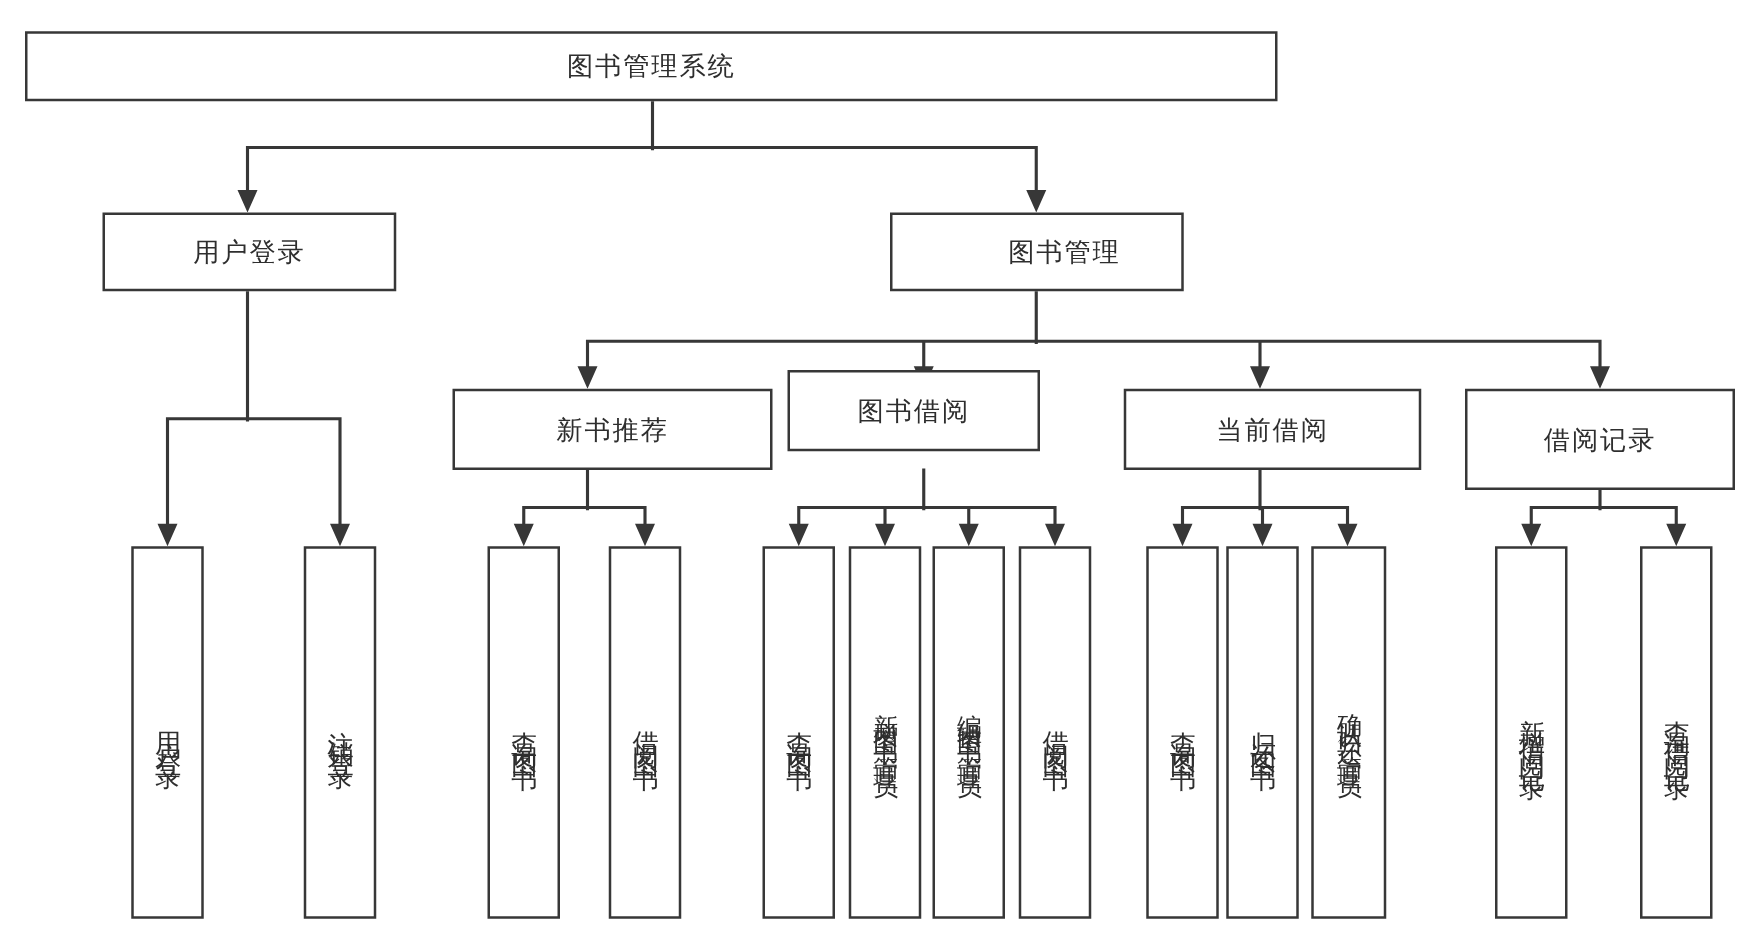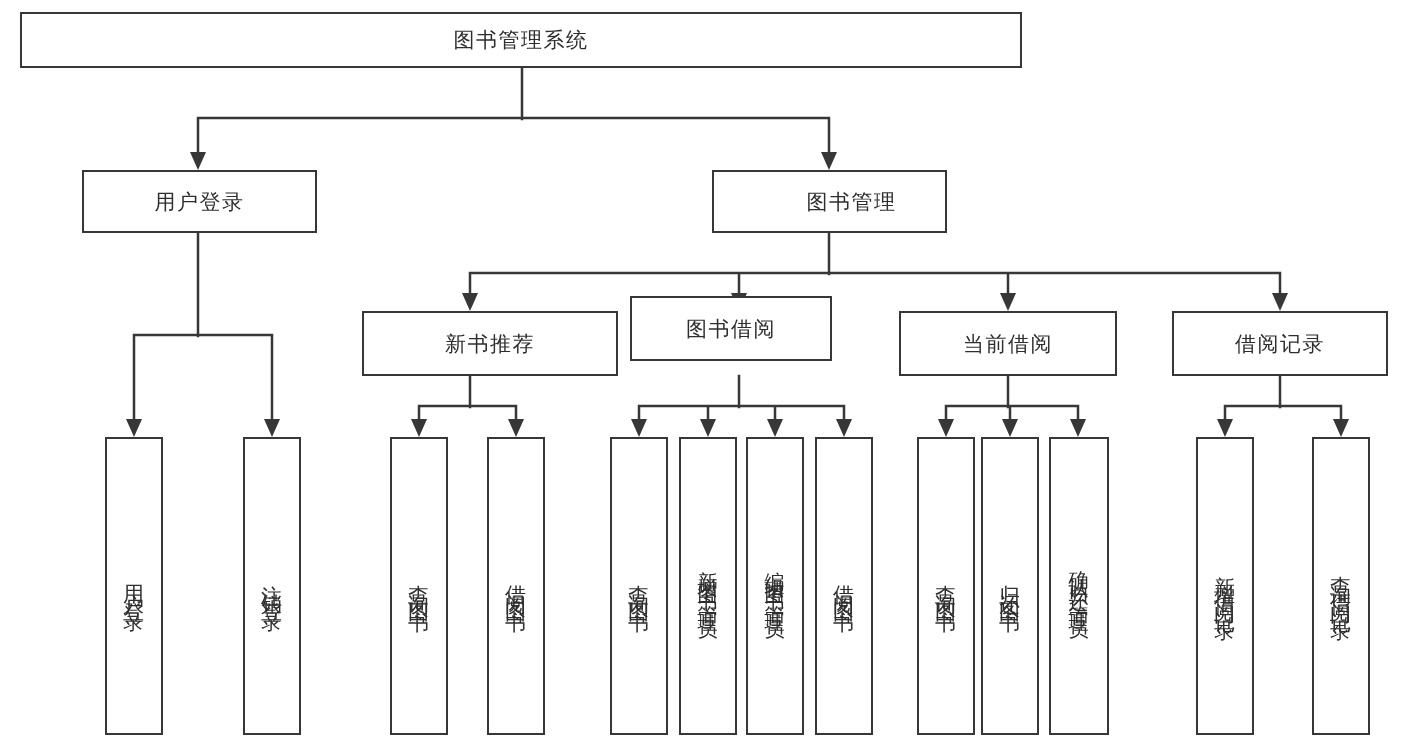--- a/index.html
+++ b/index.html
@@ -20,21 +20,21 @@
   .node {
     position: absolute;
     box-sizing: border-box;
     background: #ffffff;
     border: 2.5px solid #373737;
     display: flex;
     align-items: center;
     justify-content: center;
     color: #2e2e2e;
   }
-  .node.root  { border-width: 2px; }
+  .node.root  { border-width: 2px; margin-top: 13px; }
   .h-label {
     font-size: 21px;
     letter-spacing: 1.5px;
     white-space: nowrap;
   }
   .leaf { border-width: 2.5px; }
   .v-label {
     writing-mode: vertical-rl;
     text-orientation: mixed;
     font-size: 21px;
@@ -114,24 +114,24 @@
   <div class="node" style="left:712px; top:170px; width:235px; height:63px;padding-left:44px;">
     <span class="h-label">图书管理</span>
   </div>
 
   <div class="node" style="left:362px; top:311px; width:256px; height:65px;">
     <span class="h-label">新书推荐</span>
   </div>
   <div class="node" style="left:630px; top:296px; width:202px; height:65px;">
     <span class="h-label">图书借阅</span>
   </div>
-  <div class="node" style="left:899px; top:311px; width:218px; height:65px;">
+  <div class="node" style="left:899px; top:311px; width:238px; height:65px;">
     <span class="h-label">当前借阅</span>
   </div>
-  <div class="node" style="left:1172px; top:311px; width:216px; height:65px;">
+  <div class="node" style="left:1172px; top:311px; width:216px; height:81px;">
     <span class="h-label">借阅记录</span>
   </div>
 
   <div class="node leaf" style="left:105px; top:437px; width:58px; height:298px;">
     <span class="v-label">用户登录</span>
   </div>
   <div class="node leaf" style="left:243px; top:437px; width:58px; height:298px;">
     <span class="v-label">注销登录</span>
   </div>
   <div class="node leaf" style="left:390px; top:437px; width:58px; height:298px;">

